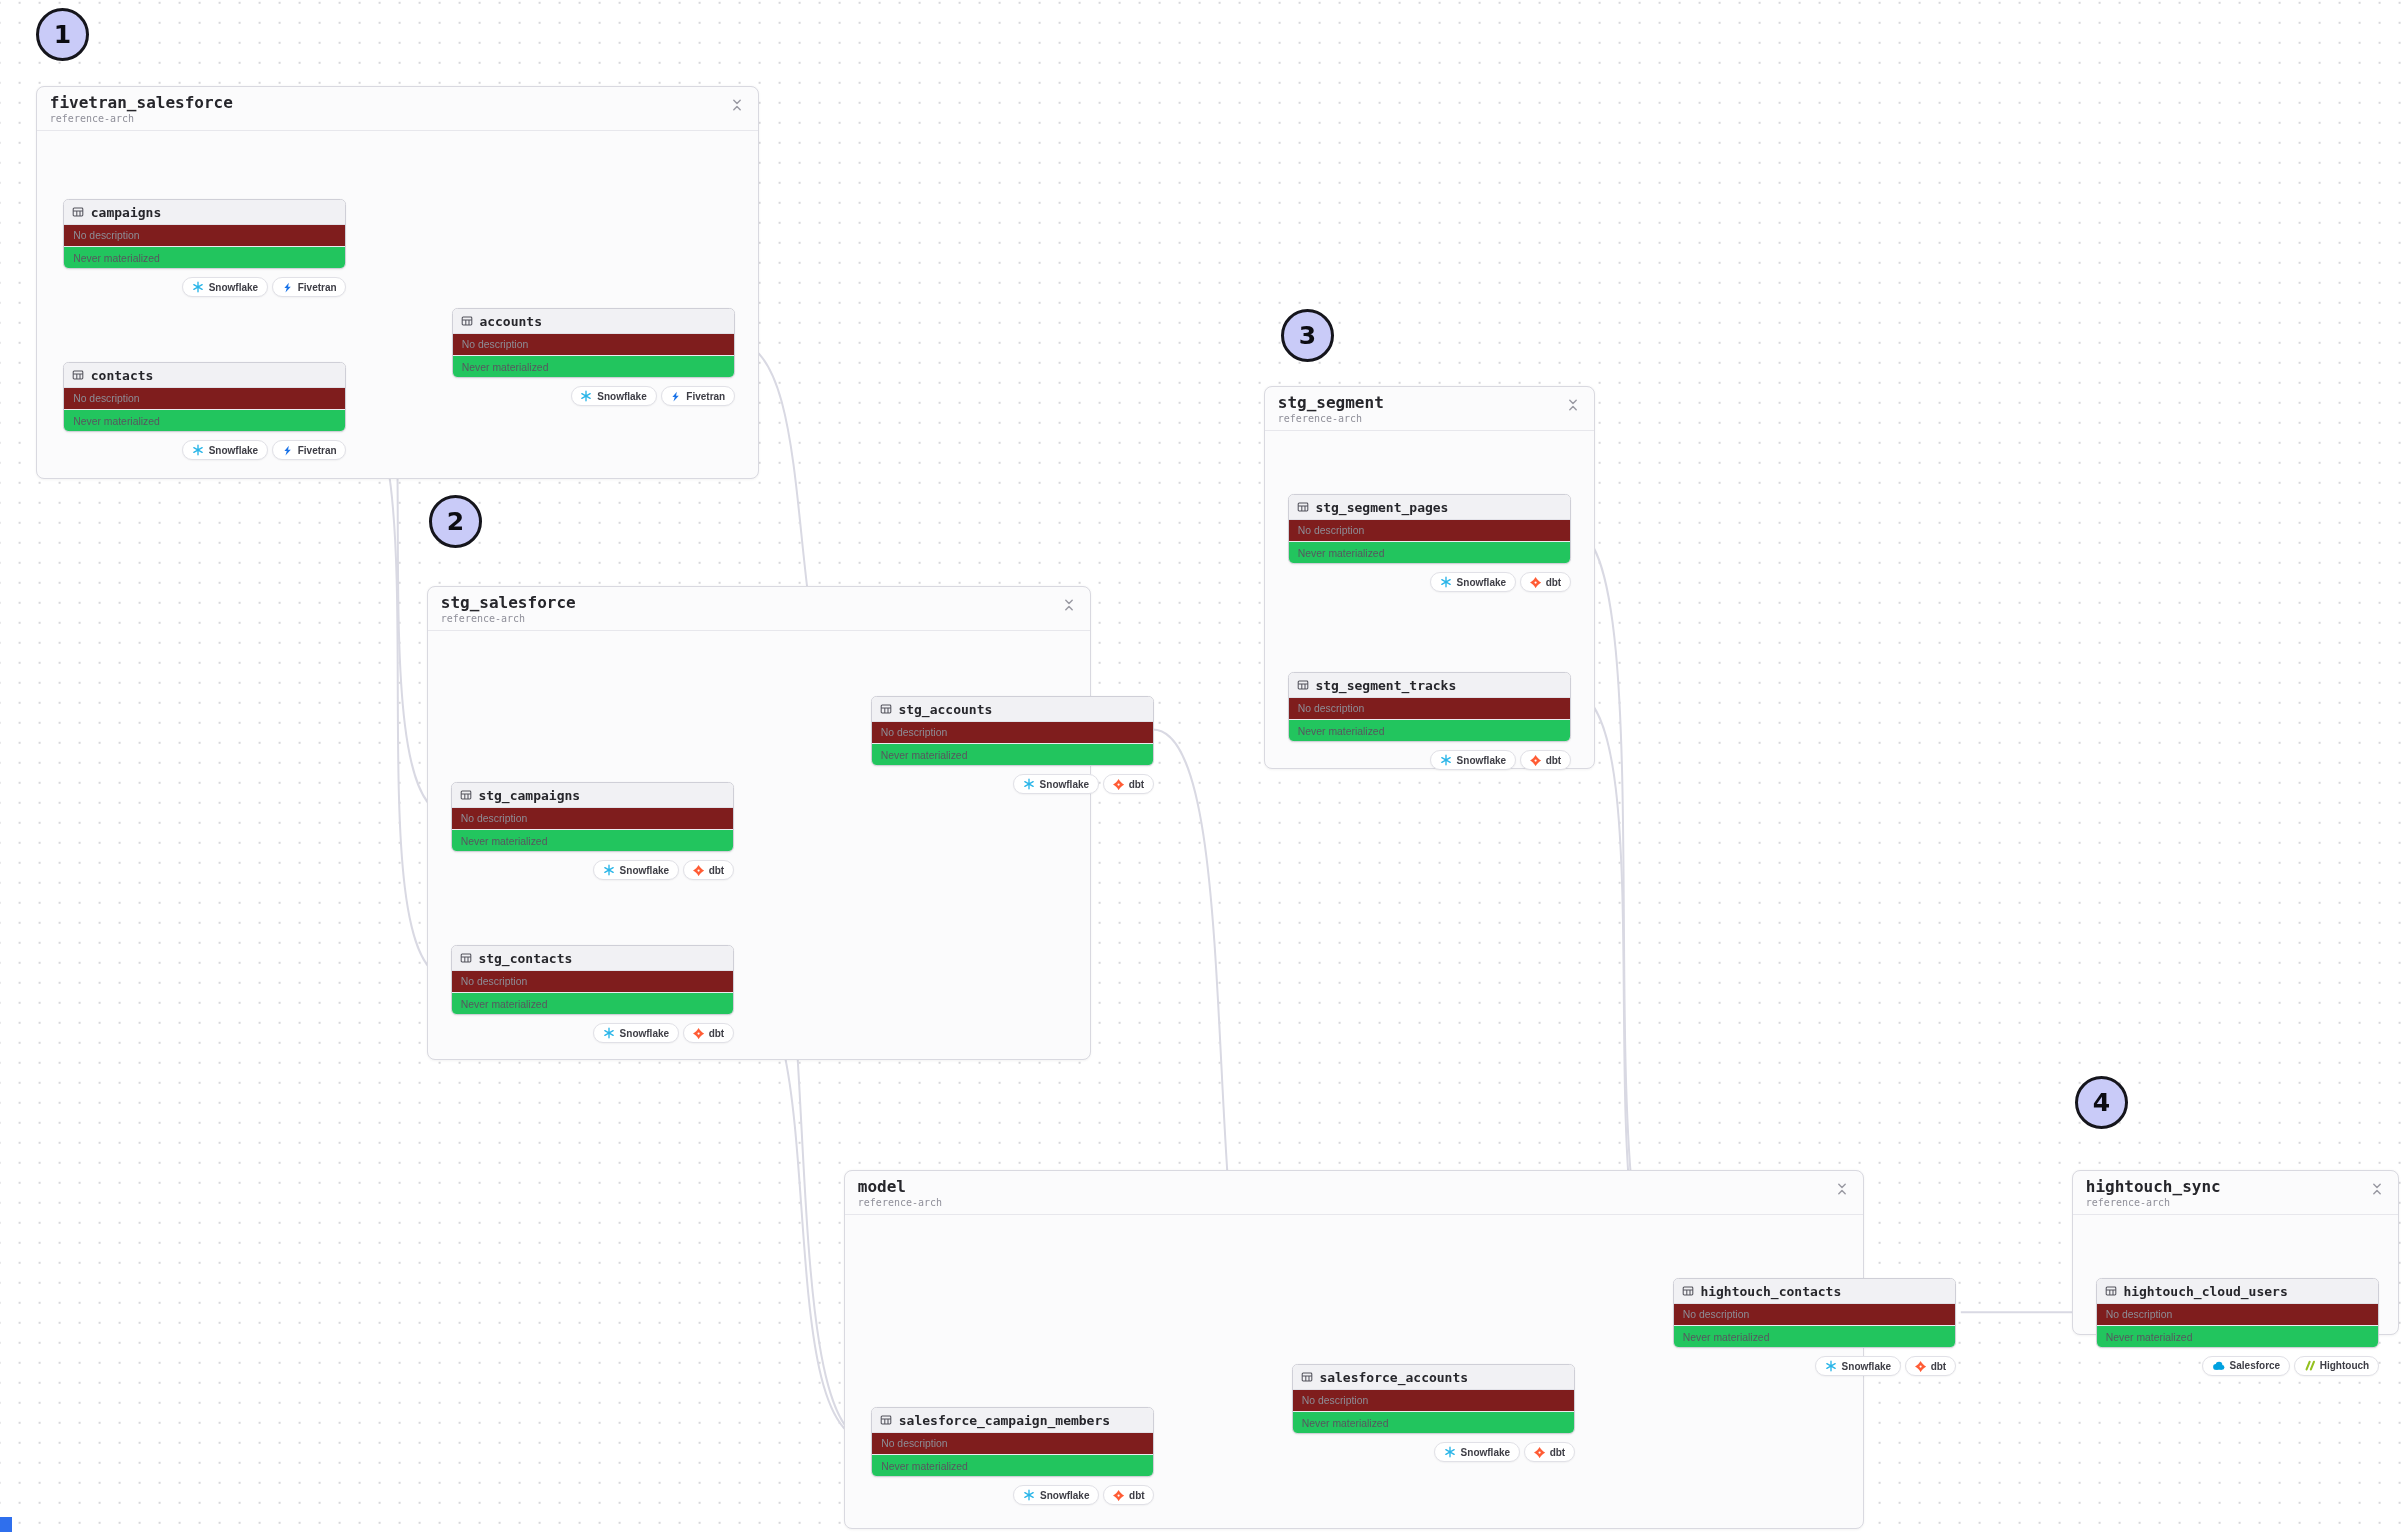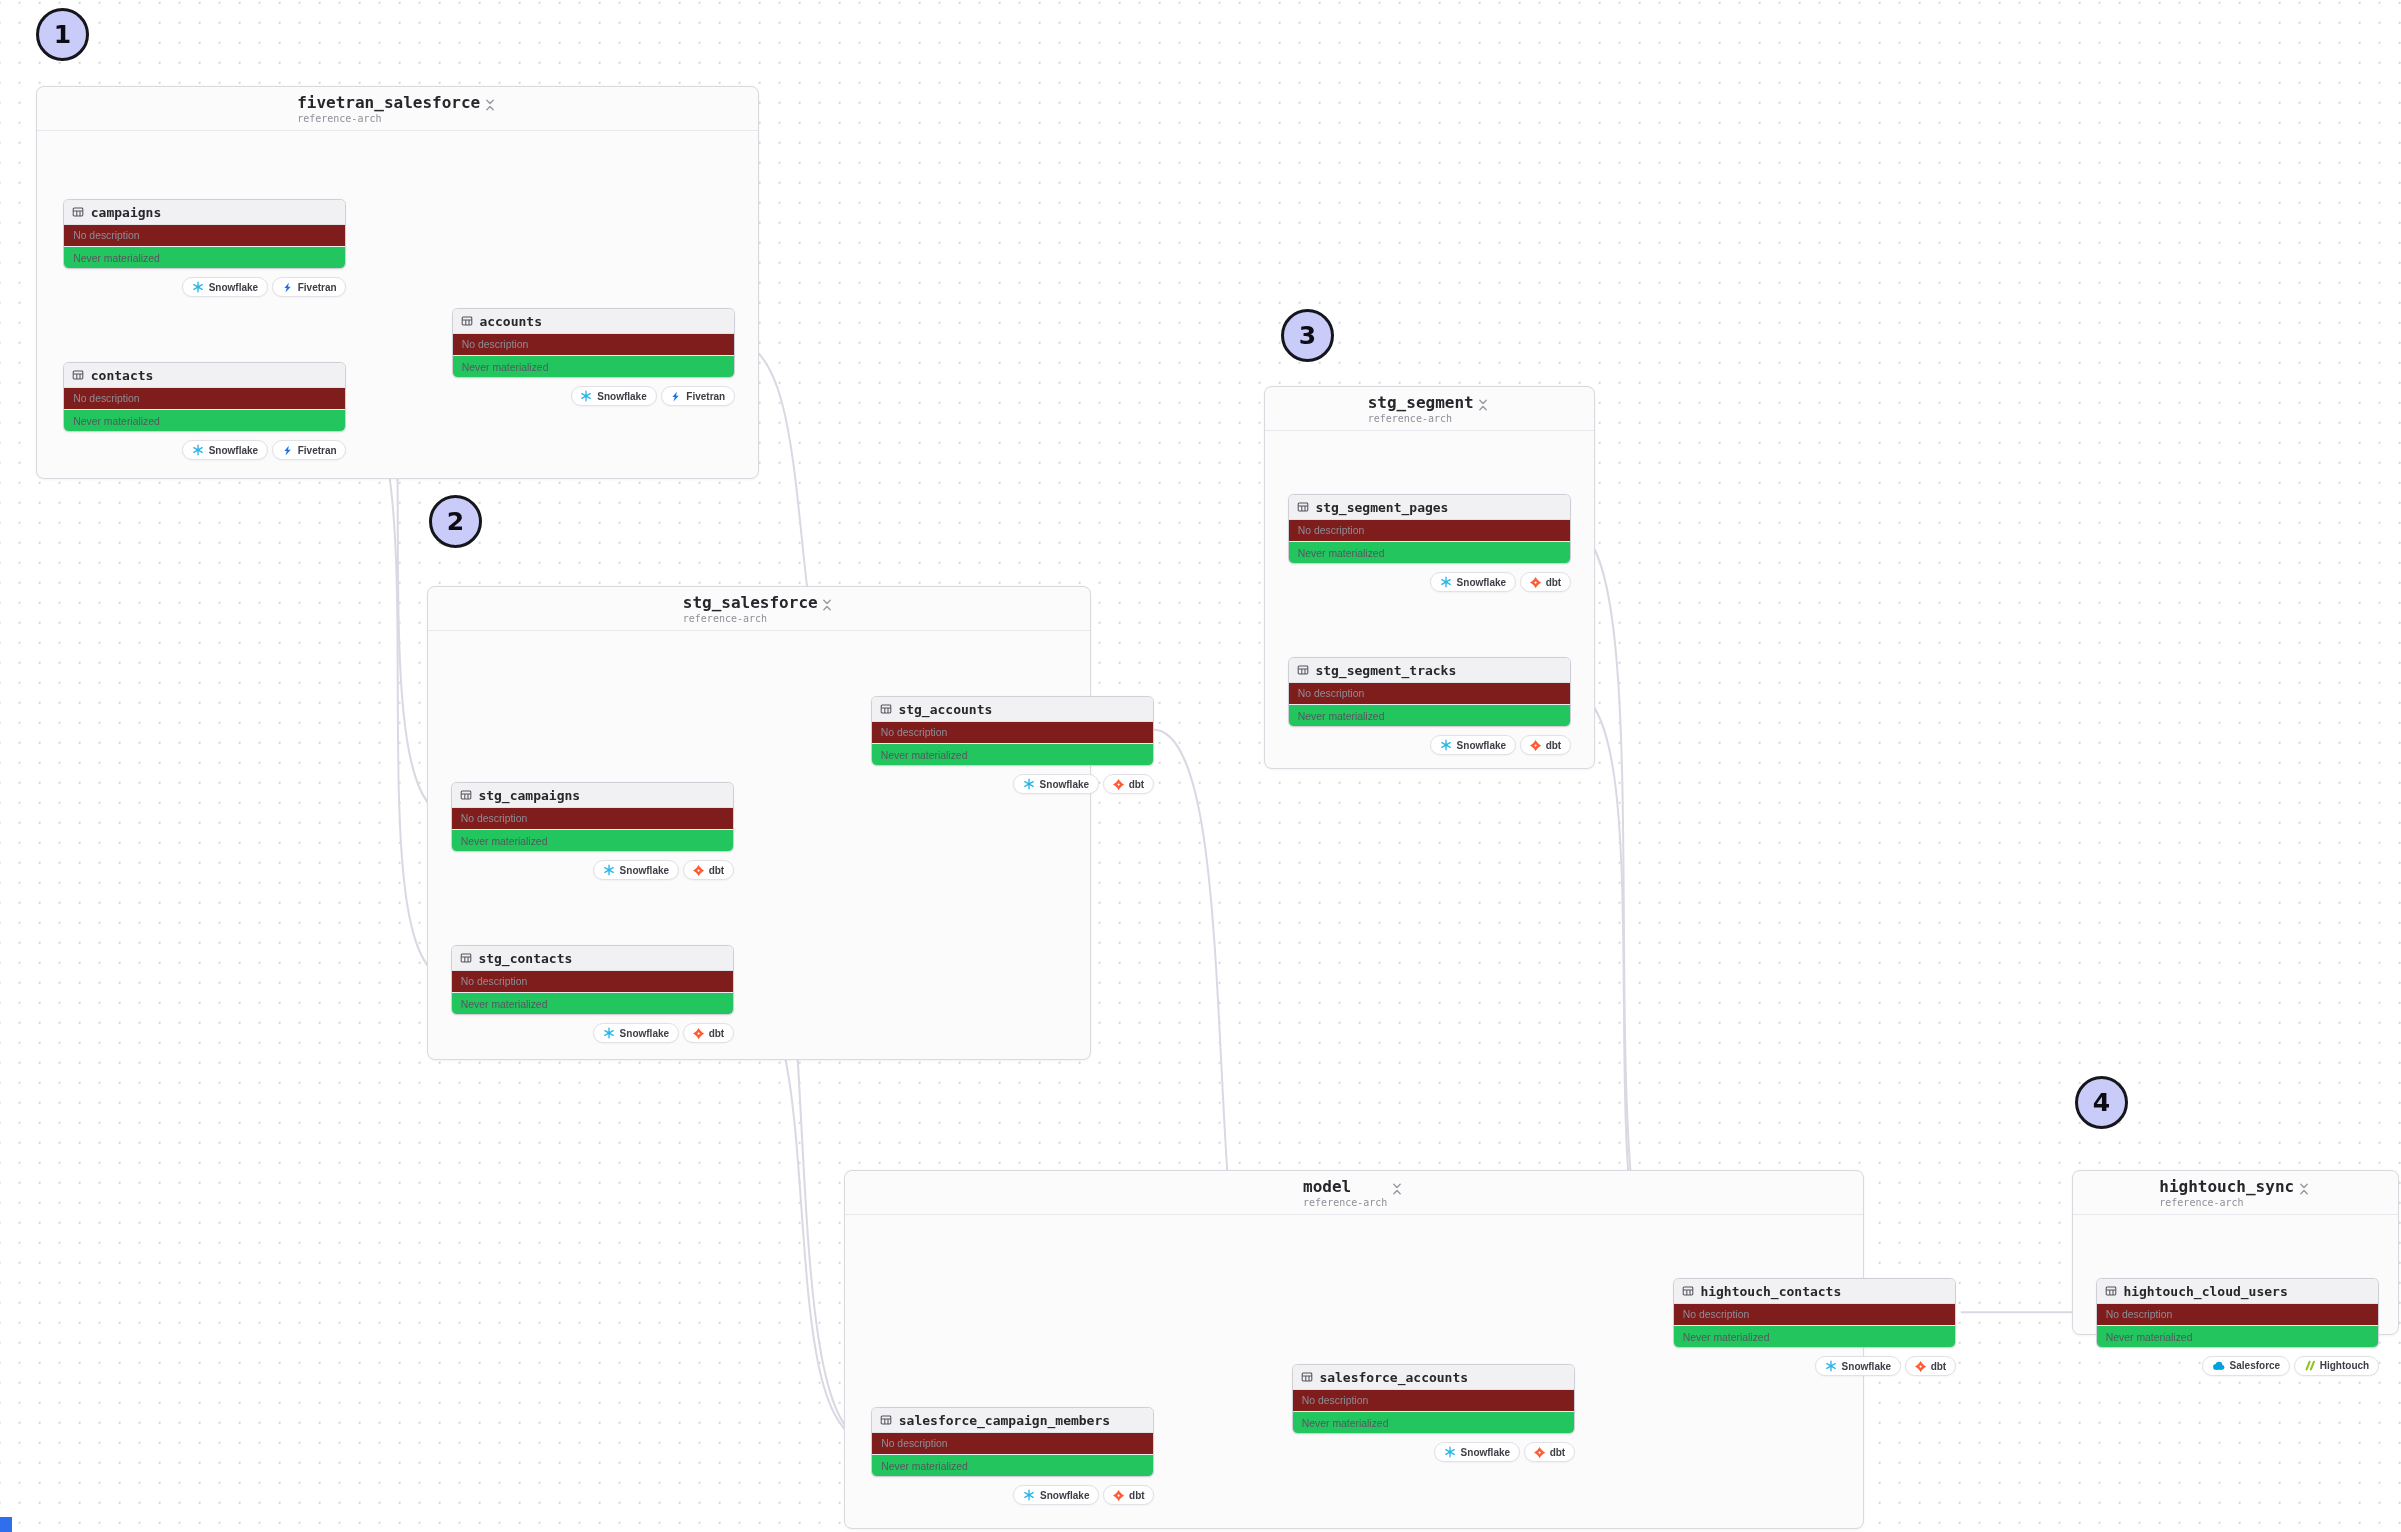--- a/index.html
+++ b/index.html
@@ -14,21 +14,21 @@
   }
 
   .group {
     position:absolute;
     background:#fbfbfc;
     border:1.2px solid #d9d9e0;
     border-radius:8px;
     box-shadow:0 0.8px 2.4px rgba(0,0,0,0.05);
   }
   .group-header {
-    display:flex; justify-content:center; align-items:flex-start;
+    display:flex; justify-content:space-between; align-items:flex-start;
     padding:7.2px 11.2px 5.6px 12.8px;
     border-bottom:1.2px solid #e7e7ec;
   }
   .group-title {
     font-family:"DejaVu Sans Mono", monospace;
     font-weight:700; font-size:16px; color:#26262b; line-height:1.15;
   }
   .group-sub {
     font-family:"DejaVu Sans Mono", monospace;
     font-size:10px; color:#8f8f99; margin-top:0.8px;
@@ -379,21 +379,21 @@
             <span class="pill-icon">
               <svg width="11.2" height="11.2" viewBox="0 0 14 14">
                 <path d="M7 0c1.2 2.6 4.4 5.8 7 7-2.6 1.2-5.8 4.4-7 7-1.2-2.6-4.4-5.8-7-7 2.6-1.2 5.8-4.4 7-7z" fill="#ff5c35"></path>
                 <circle cx="7" cy="7" r="1.4" fill="#ffffff"></circle>
               </svg>
             </span>
             <span>dbt</span>
           </span>
         </div>
       </div>
-      <div class="nodewrap" style="left: 23px; top: 270px;">
+      <div class="nodewrap" style="left: 23px; top: 285px;">
         <div class="node">
           <div class="node-header">
             <span class="node-icon">
               <svg width="12" height="12" viewBox="0 0 15 15" fill="none" stroke="#52525b" stroke-width="1.3">
                 <rect x="1.5" y="2.5" width="12" height="10" rx="1.2"></rect>
                 <path d="M1.5 6.2h12M6 6.2v6.3M10 6.2v6.3"></path>
               </svg>
             </span>
             <span class="node-name">stg_segment_tracks</span>
           </div>

